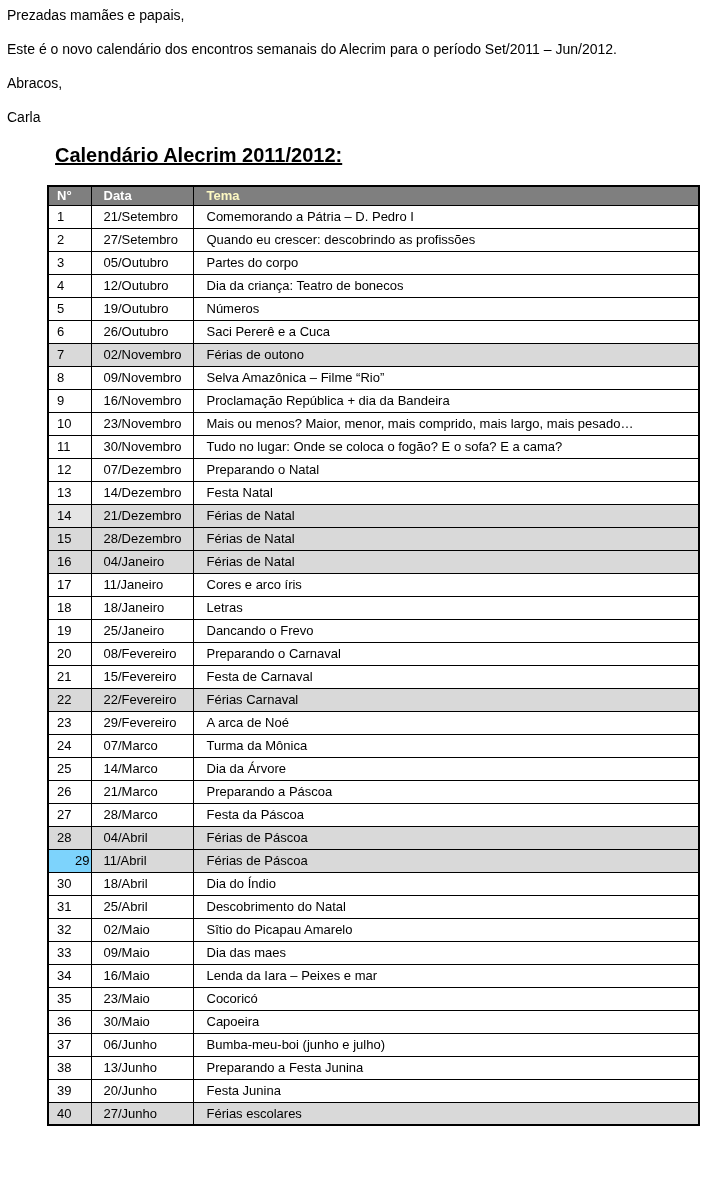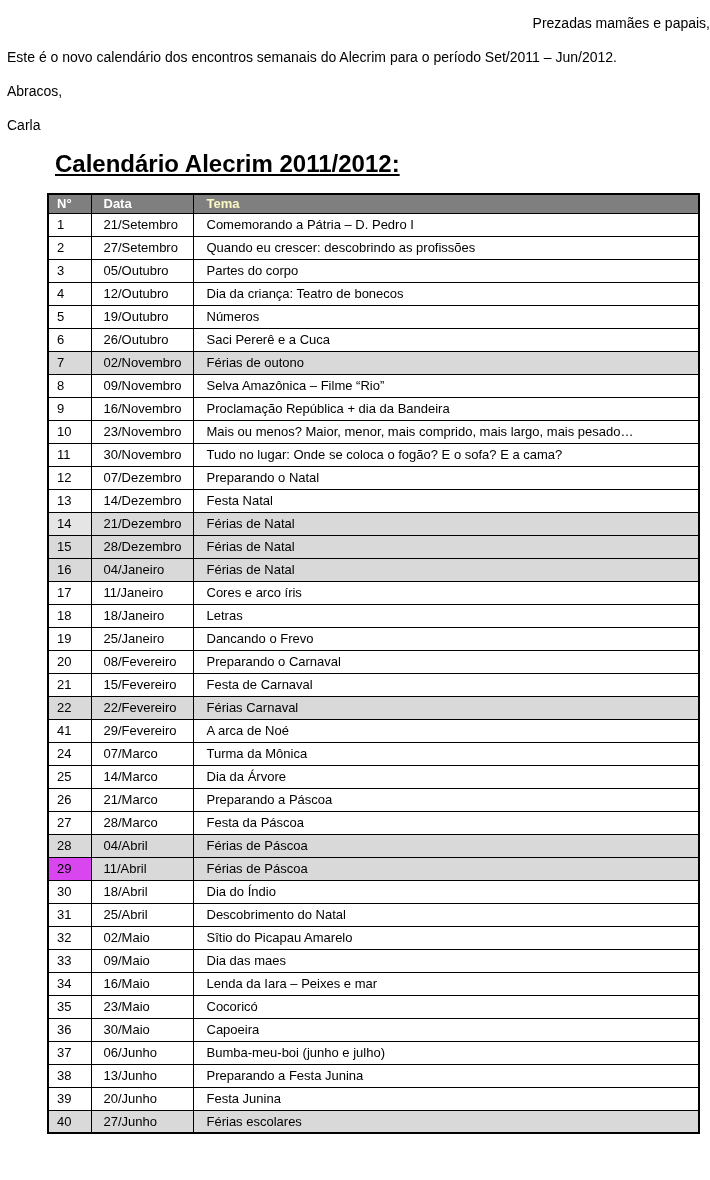--- a/index.html
+++ b/index.html
@@ -11,24 +11,24 @@
     color: #000000;
     overflow: hidden;
   }
   .page { width: 710px; height: 1180px; }
   .intro p {
     margin: 0 0 20px 7px;
     font-size: 14px;
     line-height: 14px;
     white-space: nowrap;
   }
-  .intro p:first-child { padding-top: 16px; text-align: right; }
+  .intro p:first-child { padding-top: 8px; }
   h1.doc-heading {
     margin: 0 16px 18px 55px;
-    font-size: 24px;
+    font-size: 20px;
     line-height: 23px;
     font-weight: bold;
     text-decoration: underline;
     white-space: nowrap;
   }
   table.calendar {
     margin-left: 47px;
     border-collapse: collapse;
     table-layout: fixed;
     width: 651px;
@@ -179,21 +179,21 @@
           <td class="col-n">21</td>
           <td class="col-data">15/Fevereiro</td>
           <td class="col-tema">Festa de Carnaval</td>
         </tr>
         <tr>
           <td class="col-n" style="background: rgb(217, 217, 217);">22</td>
           <td class="col-data" style="background: rgb(217, 217, 217);">22/Fevereiro</td>
           <td class="col-tema" style="background: rgb(217, 217, 217);">Férias Carnaval</td>
         </tr>
         <tr>
-          <td class="col-n">41</td>
+          <td class="col-n">23</td>
           <td class="col-data">29/Fevereiro</td>
           <td class="col-tema">A arca de Noé</td>
         </tr>
         <tr>
           <td class="col-n">24</td>
           <td class="col-data">07/Marco</td>
           <td class="col-tema">Turma da Mônica</td>
         </tr>
         <tr>
           <td class="col-n">25</td>
@@ -209,21 +209,21 @@
           <td class="col-n">27</td>
           <td class="col-data">28/Marco</td>
           <td class="col-tema">Festa da Páscoa</td>
         </tr>
         <tr>
           <td class="col-n" style="background: rgb(217, 217, 217);">28</td>
           <td class="col-data" style="background: rgb(217, 217, 217);">04/Abril</td>
           <td class="col-tema" style="background: rgb(217, 217, 217);">Férias de Páscoa</td>
         </tr>
         <tr>
-          <td class="col-n" style="background: #d946ef;">29</td>
+          <td class="col-n" style="background: #7dd3fc; text-align: right;">29</td>
           <td class="col-data" style="background: rgb(217, 217, 217);">11/Abril</td>
           <td class="col-tema" style="background: rgb(217, 217, 217);">Férias de Páscoa</td>
         </tr>
         <tr>
           <td class="col-n">30</td>
           <td class="col-data">18/Abril</td>
           <td class="col-tema">Dia do Índio</td>
         </tr>
         <tr>
           <td class="col-n">31</td>

